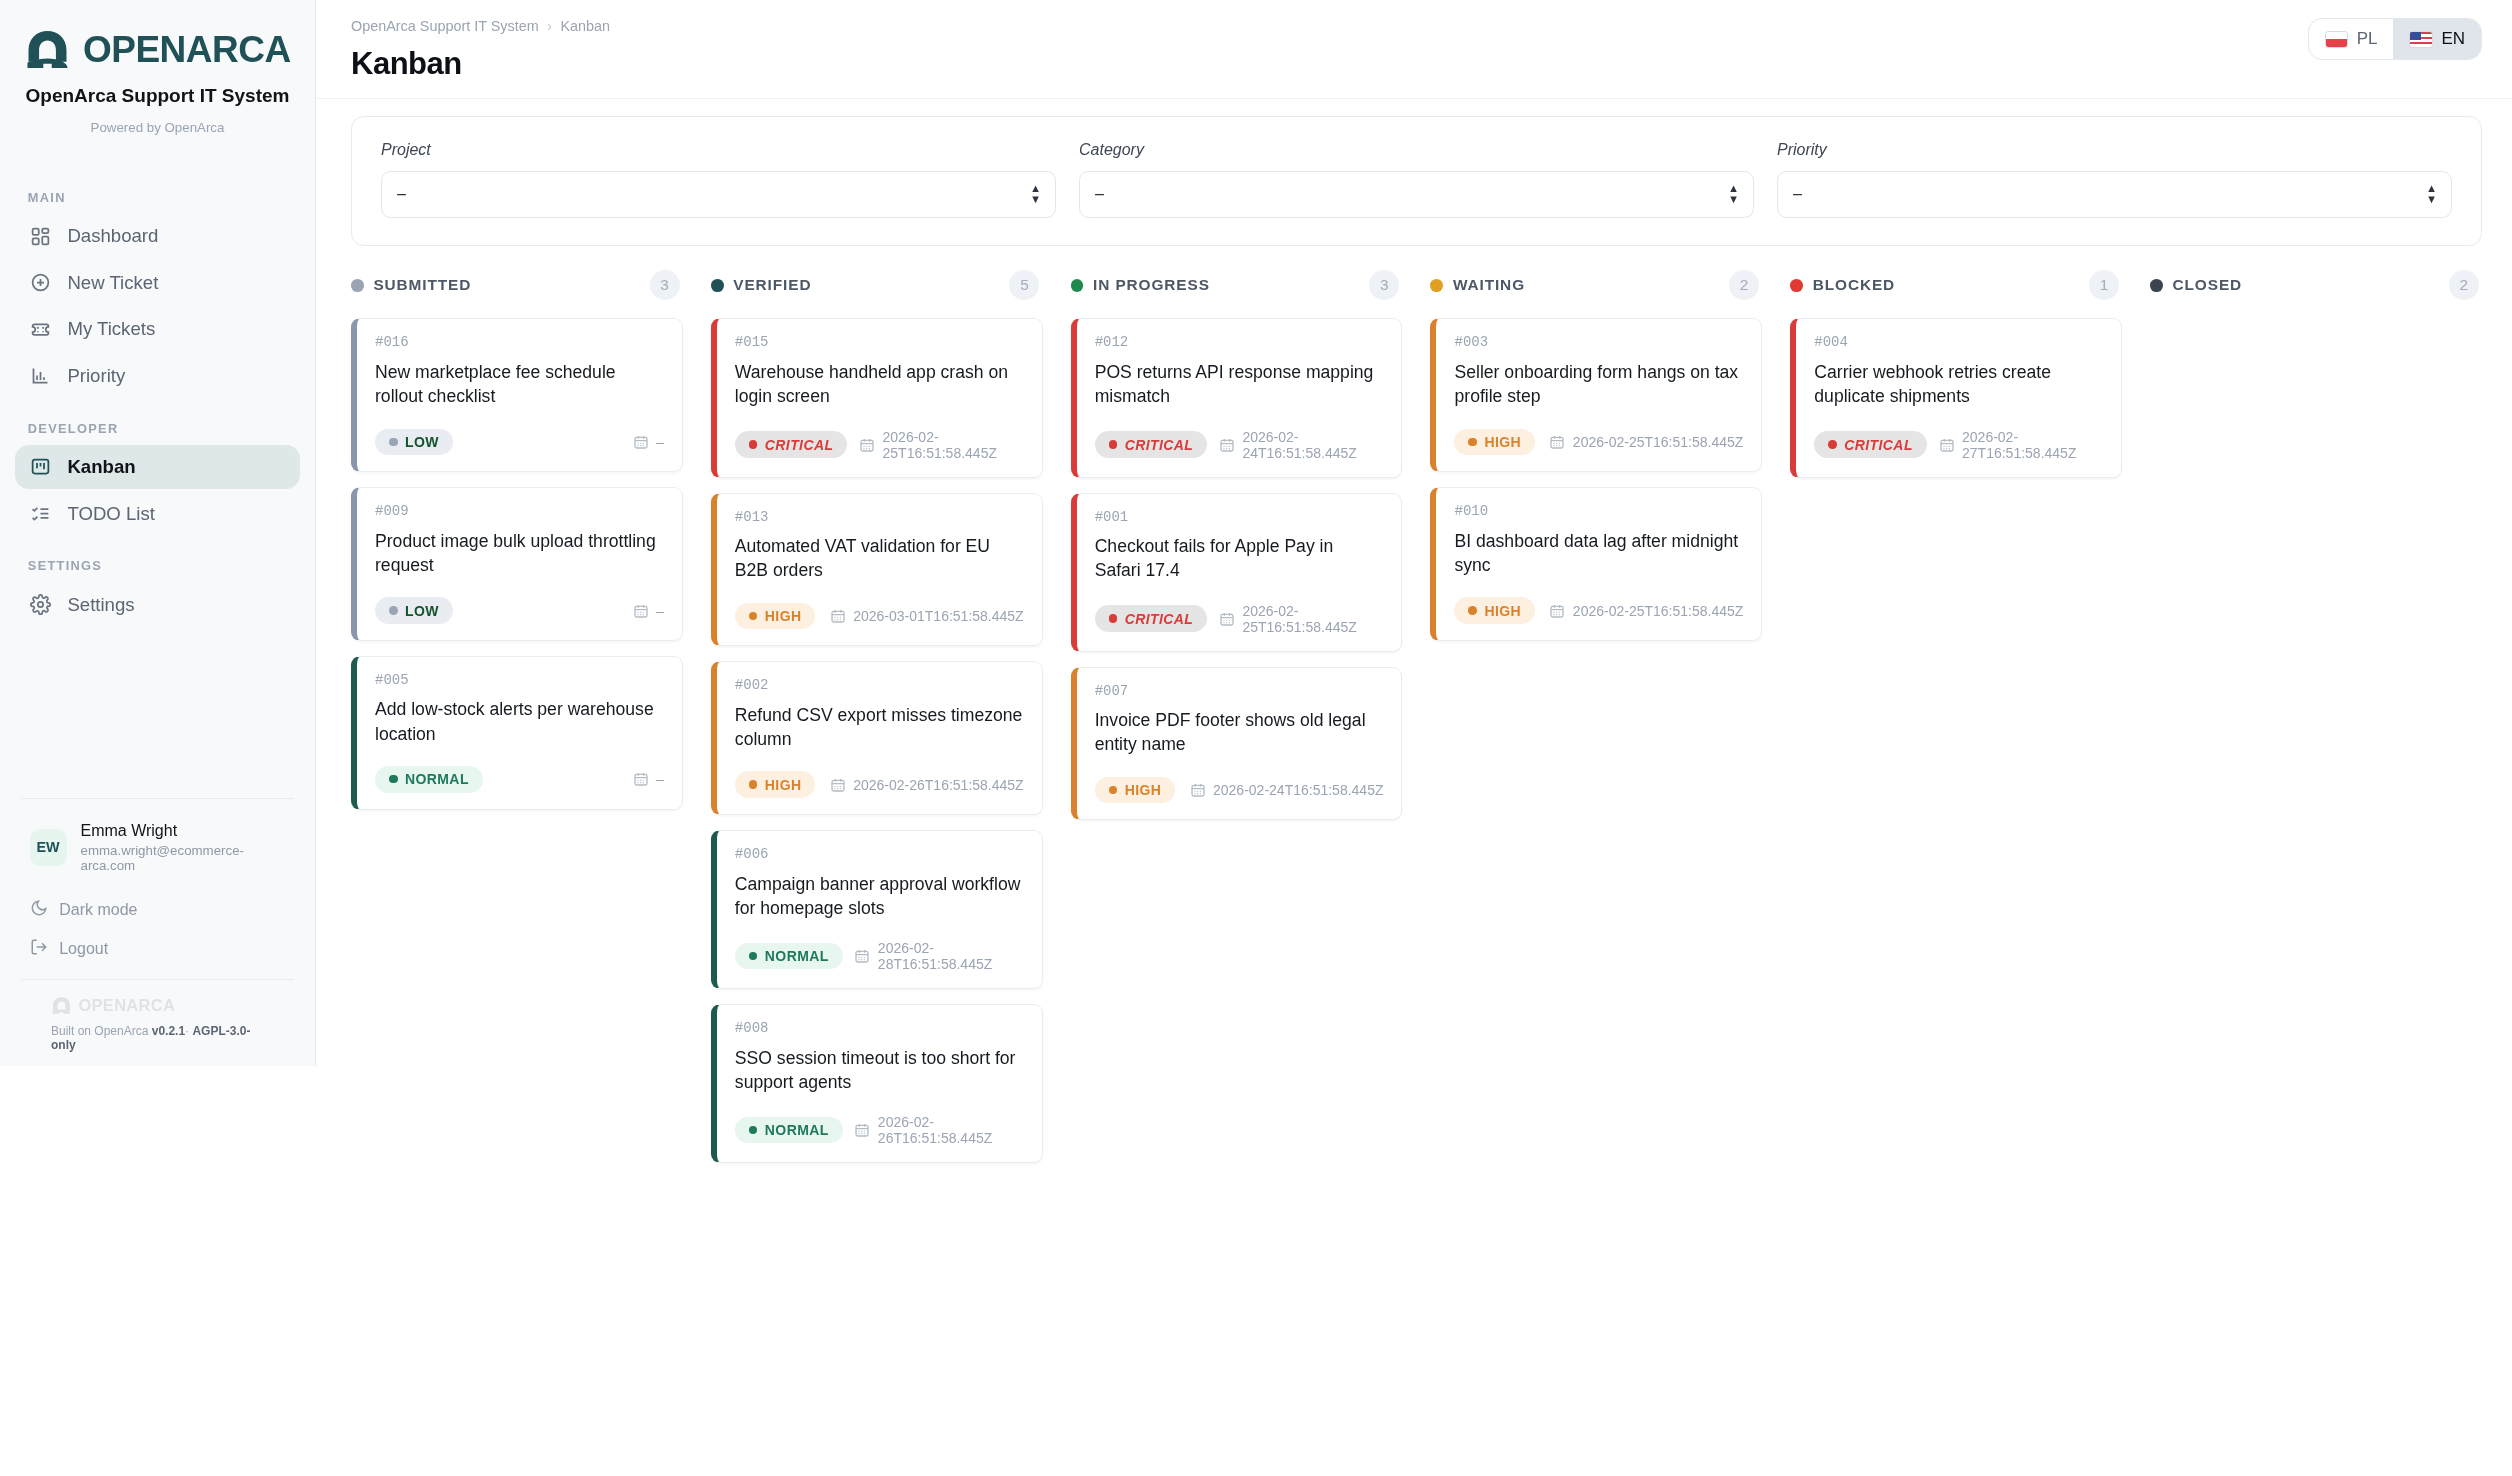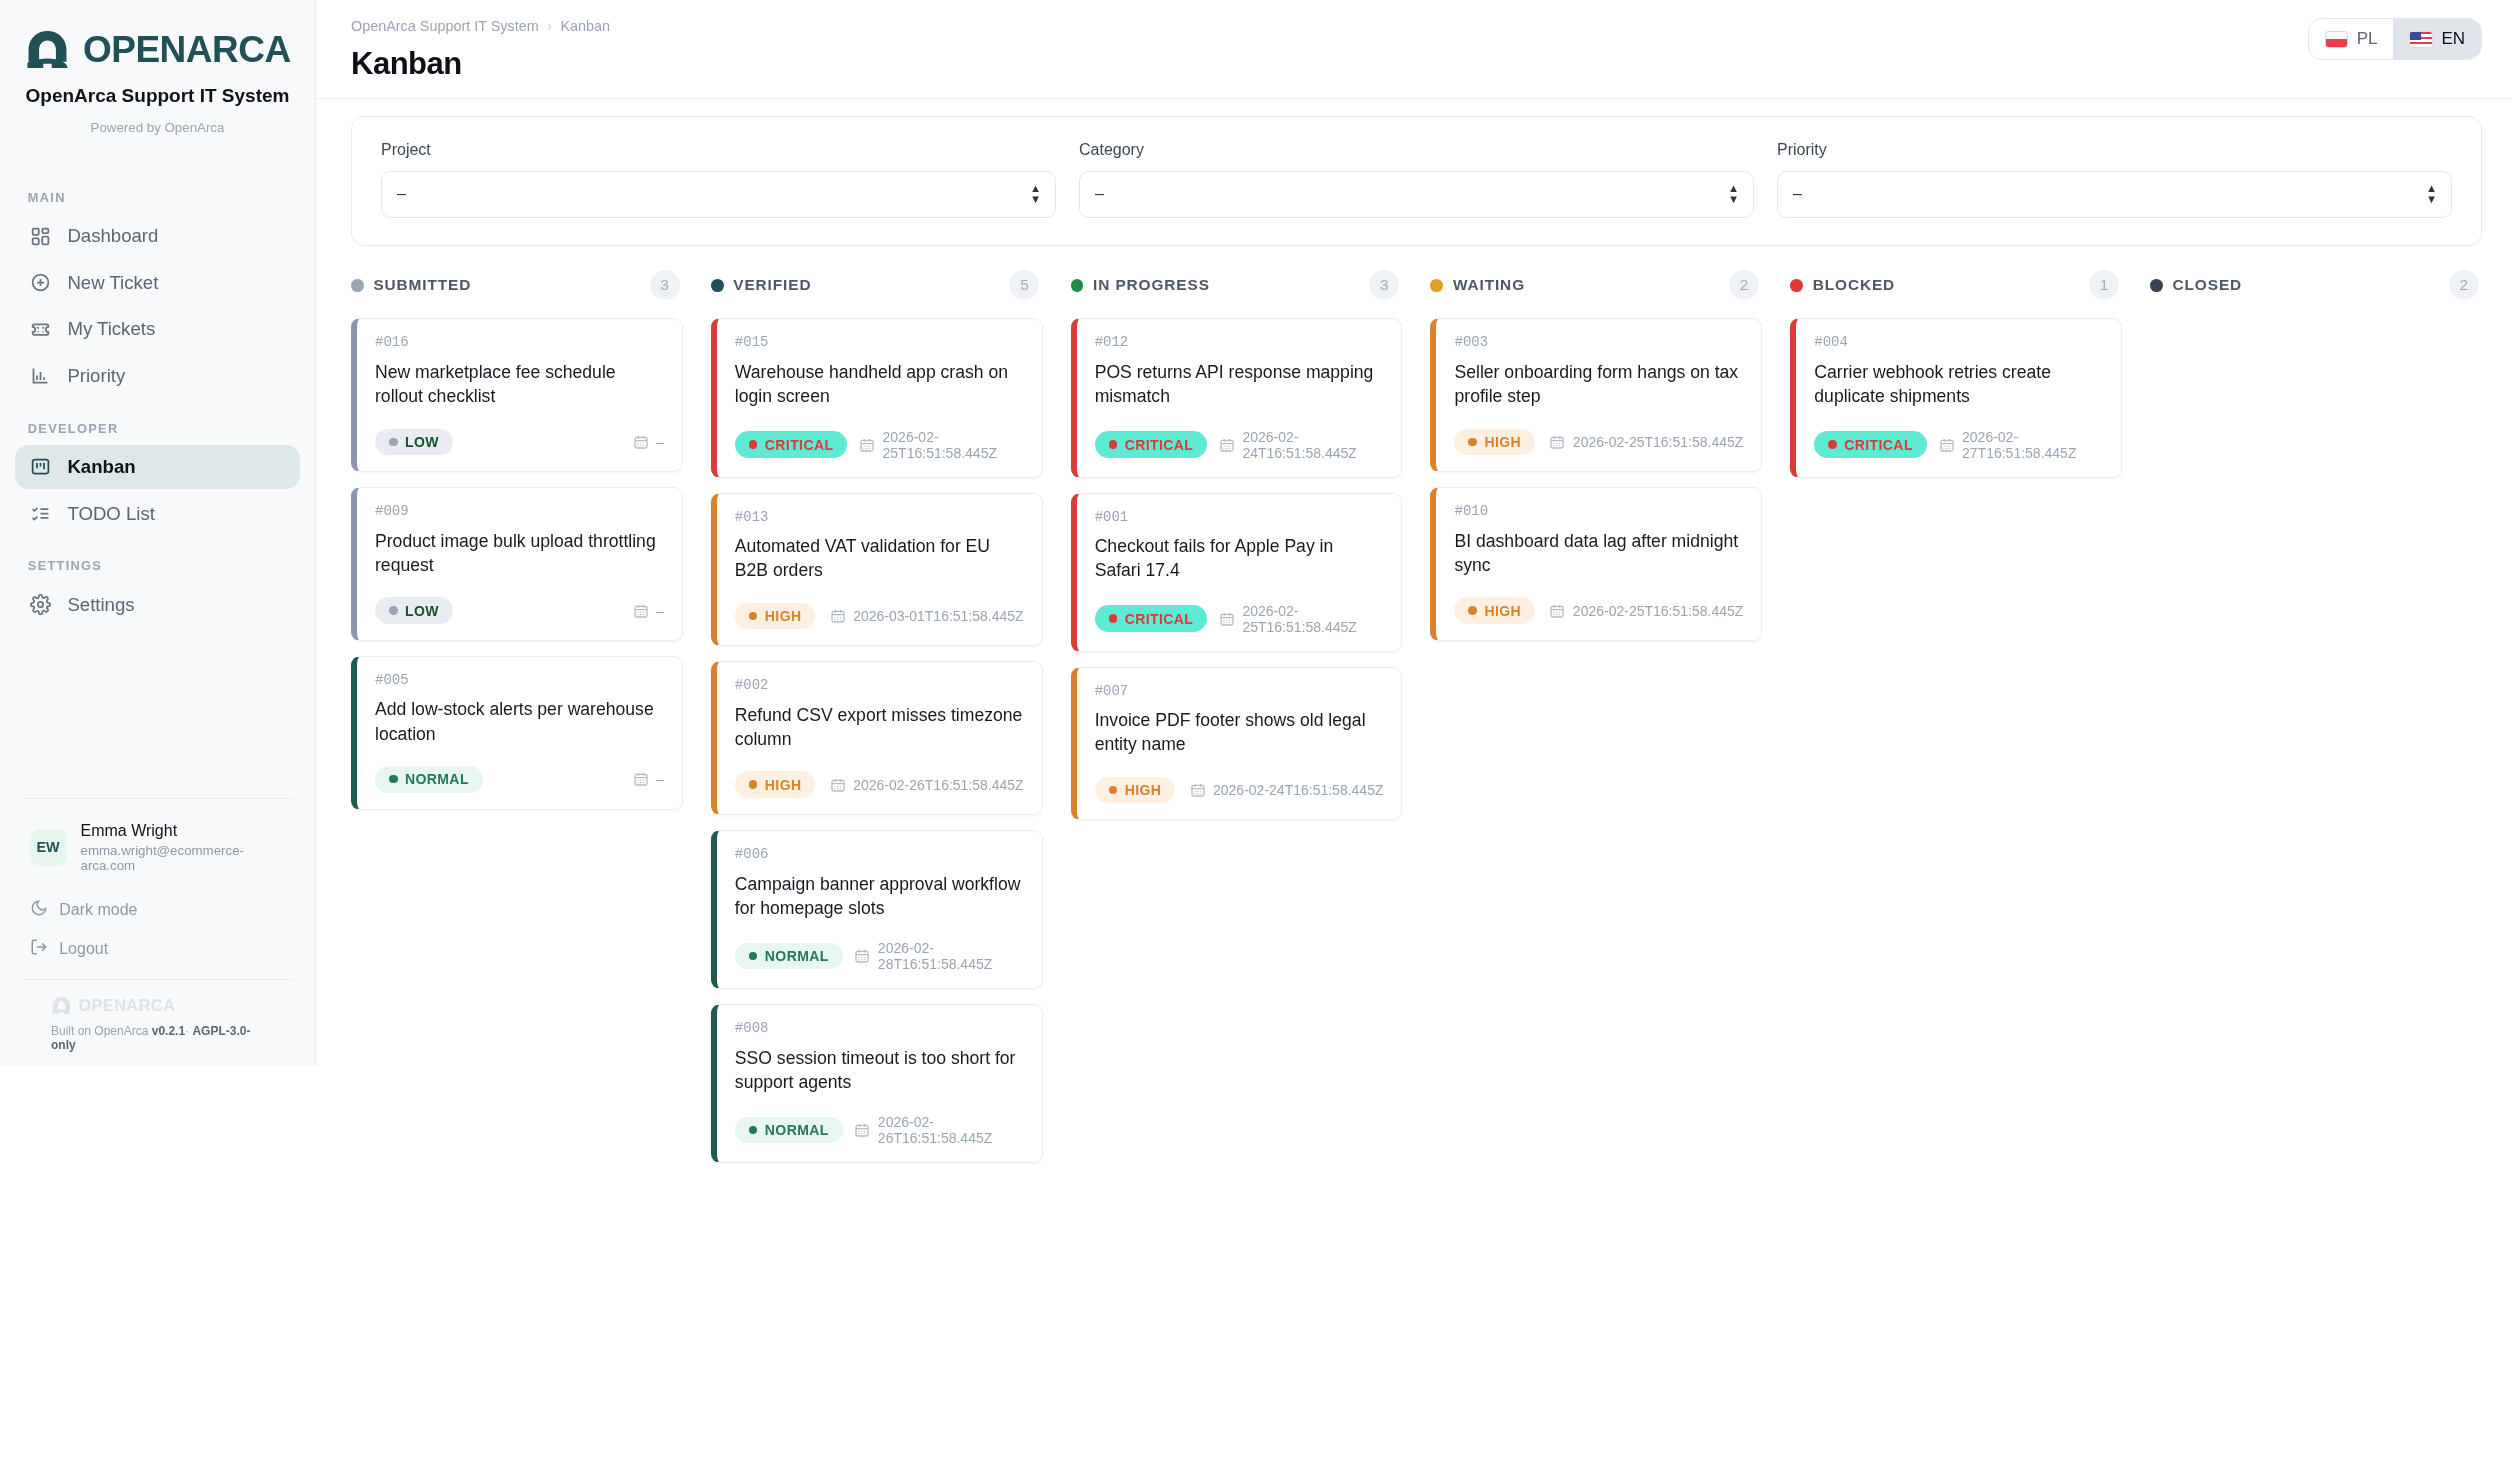--- a/index.html
+++ b/index.html
@@ -97,21 +97,21 @@
   .flag-us::after {
      content:""; position:absolute; left:0; top:0; width:10.6px; height:8.5px; background:#3b4b9a;
   }
 
   .content { flex: 1 1 auto; padding: 17px 30px 0 35px; overflow: hidden; }
 
   .filter-card {
     border: 1.6px solid #e7ebef; border-radius: 12.8px; background: #fff;
     padding: 24.5px 29px 27px 29px; margin-bottom: 24.5px;
   }
-  .filter-grid { display: grid; grid-template-columns: 1fr 1fr 1fr; gap: 23px; }
+  .filter-grid { display: grid; grid-template-columns: 1fr 1fr 1fr; gap: 23px; font-style: italic; }
   .filter-label { font-size: 16px; color: #3d4653; margin-bottom: 11.7px; display: block; }
   .select-box {
     position: relative; height: 47px; border: 1.6px solid #e2e7ec; border-radius: 9.6px;
     background: #fff; display: flex; align-items: center; padding: 0 15px;
     font-size: 16px; color: #2c343f; cursor: pointer;
   }
   .chev {
     position: absolute; right: 14px; top: 50%; transform: translateY(-50%);
     display: flex; flex-direction: column; gap: 3.2px; line-height: 0; color: #2c343f;
   }
@@ -140,21 +140,21 @@
   }
   .card-id { font-size: 14px; color: #9aa4b2; font-family: "Liberation Mono", monospace; }
   .card-title { font-size: 17.6px; color: #161b22; margin-top: 9.6px; line-height: 1.38; }
   .card-foot { margin-top: 20px; display: flex; align-items: center; gap: 11.7px; }
   .pri {
     display: inline-flex; align-items: center; gap: 7.5px;
     padding: 5.3px 14px; border-radius: 16px;
     font-size: 14px; font-weight: 700; letter-spacing: 0.4px;
   }
   .pri .pdot { width: 8.5px; height: 8.5px; border-radius: 50%; flex: 0 0 8.5px; }
-  .pri-critical { background: #5eead4; color: #d93b39; }
+  .pri-critical { background: #e5e5e5; color: #d93b39; font-style: italic; }
   .pri-critical .pdot { background: #d93b39; }
   .pri-high { background: #fdf0e0; color: #d9822b; }
   .pri-high .pdot { background: #d9822b; }
   .pri-normal { background: #e7f6ef; color: #1f7a5c; }
   .pri-normal .pdot { background: #1f7a5c; }
   .pri-low { background: #e9edf2; color: #14532d; }
   .pri-low .pdot { background: #9aa4b2; }
   .card-date { display: flex; align-items: center; gap: 7.5px; font-size: 14px; color: #9aa4b2; margin-left: auto; }
   .cal-ico { width: 16px; height: 16px; flex: 0 0 16px; }
   .cal-ico svg { stroke: #b4bcc6; fill: none; stroke-width: 2; }

